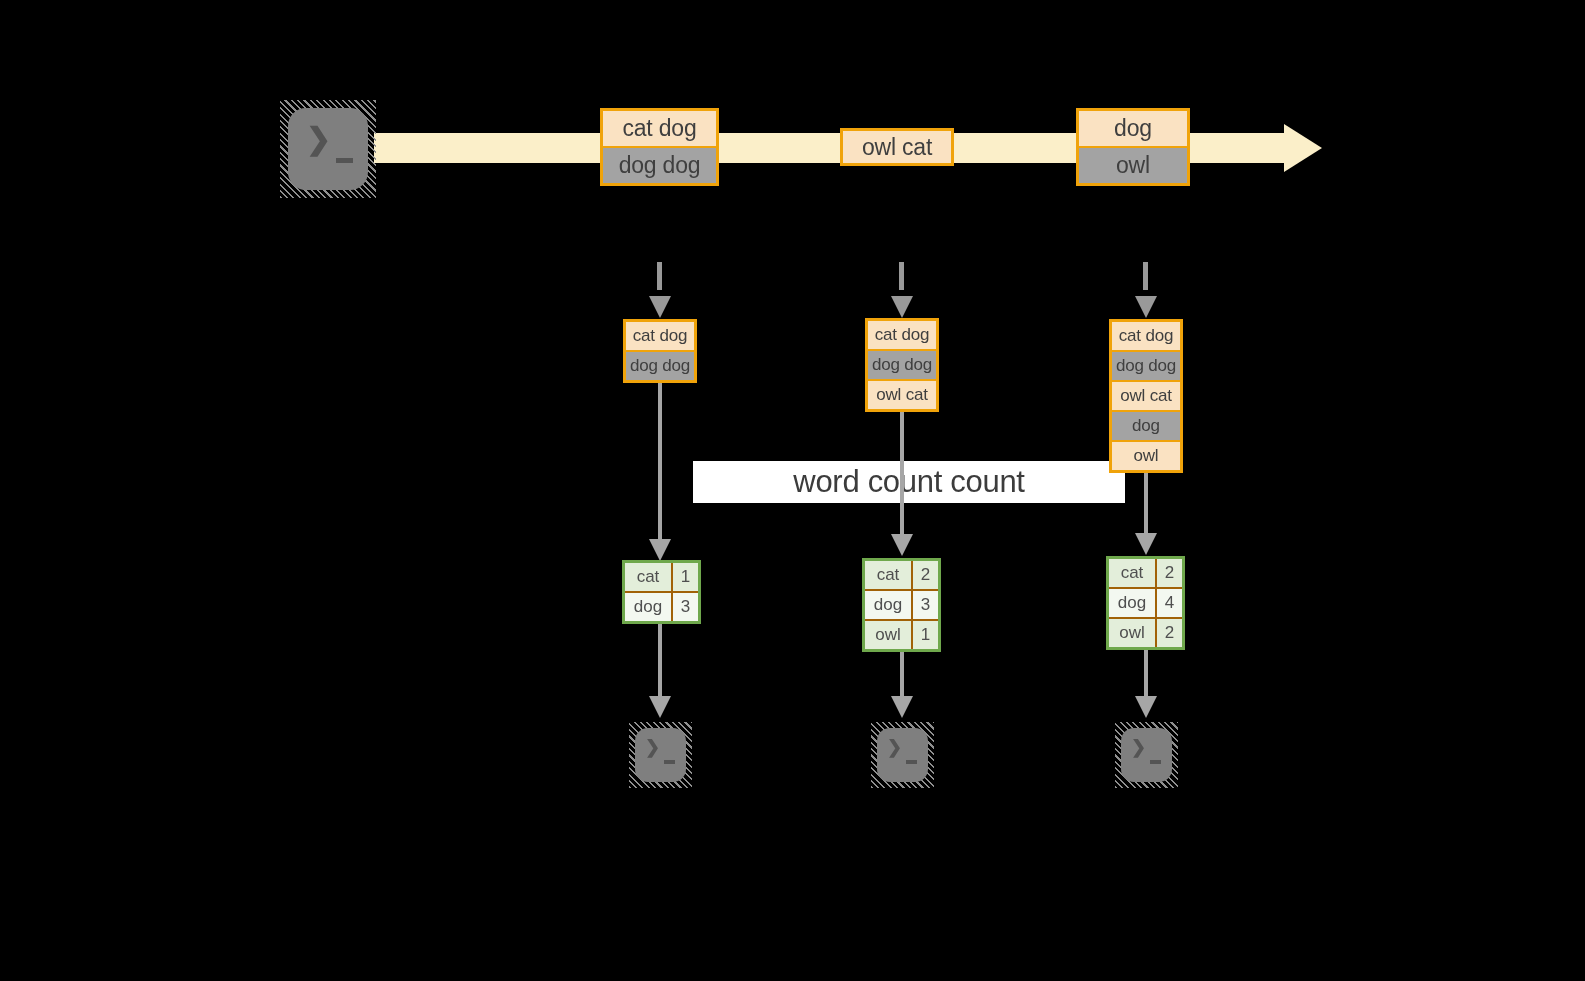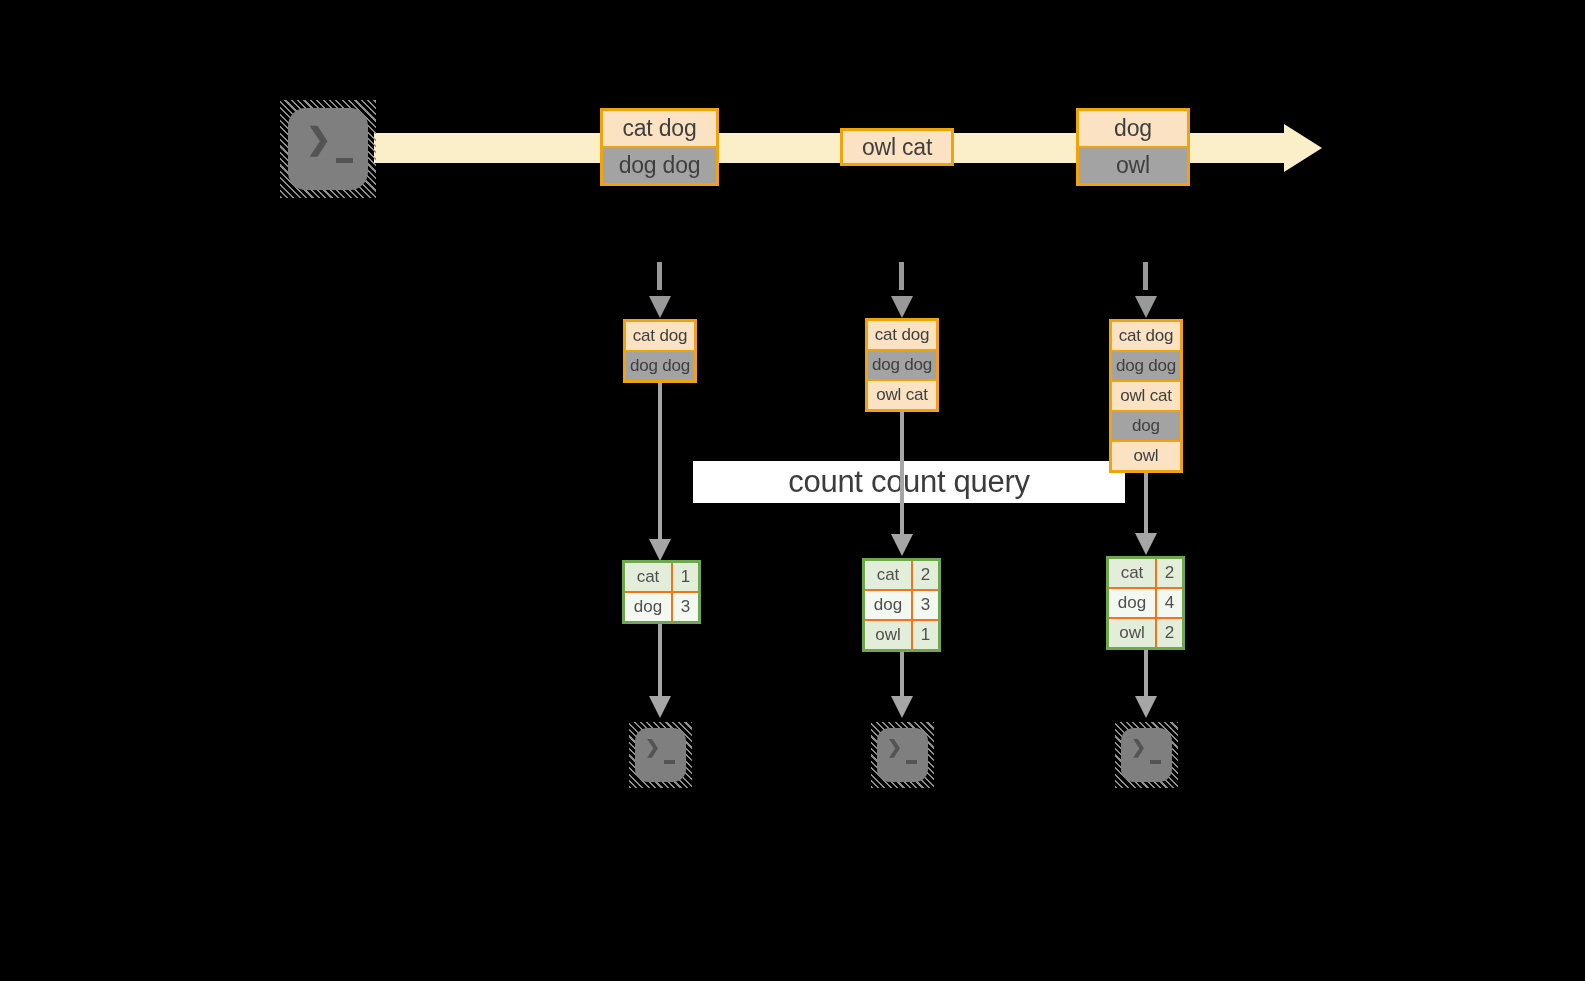--- a/index.html
+++ b/index.html
@@ -32,21 +32,21 @@
     border-left:11px solid transparent;border-right:11px solid transparent;border-top:22px solid #999;}
   
   .vline{position:absolute;width:4px;background:#A6A6A6;z-index:3;}
   .vhead{position:absolute;width:0;height:0;z-index:3;
     border-left:11px solid transparent;border-right:11px solid transparent;border-top:22px solid #A6A6A6;}
   
   .qlabel{position:absolute;left:693px;top:461px;width:432px;height:42px;background:#fff;z-index:2;
     display:flex;align-items:center;justify-content:center;font-size:31px;color:#3c3c3c;letter-spacing:-0.3px;}
   
   .gtable{position:absolute;display:grid;grid-template-columns:46px 25px;gap:2px;
-    background:#f97316;border:3px solid #6FA84C;z-index:4;}
+    background:#a16207;border:3px solid #6FA84C;z-index:4;}
   .gcell{display:flex;align-items:center;justify-content:center;height:28px;
     font-size:17px;color:#4f4f4f;background:#F3F8F0;}
   .gtable .grow:nth-child(odd) .gcell{background:#E3EEDA;}
   .grow{display:contents;}
   .t1{left:622px;top:560px;}
   .t2{left:862px;top:558px;}
   .t3{left:1106px;top:556px;}
   
   .terminal{position:absolute;z-index:4;
     background:repeating-linear-gradient(45deg,#8f8f8f 0 1.6px,rgba(0,0,0,0) 1.6px 4.5px);}
@@ -107,21 +107,21 @@
     <div class="ocell">owl cat</div>
   </div>
   <div class="obox state st3">
     <div class="ocell">cat dog</div>
     <div class="ocell">dog dog</div>
     <div class="ocell">owl cat</div>
     <div class="ocell">dog</div>
     <div class="ocell">owl</div>
   </div>
 
-  <div class="qlabel">count count query</div>
+  <div class="qlabel">word count count</div>
 
   <div class="vline" style="left:658px;top:381px;height:158px;"></div>
   <div class="vhead" style="left:649px;top:539px;"></div>
   <div class="vline" style="left:900px;top:410px;height:124px;"></div>
   <div class="vhead" style="left:891px;top:534px;"></div>
   <div class="vline" style="left:1144px;top:471px;height:62px;"></div>
   <div class="vhead" style="left:1135px;top:533px;"></div>
 
   <div class="gtable t1">
     <div class="grow">

